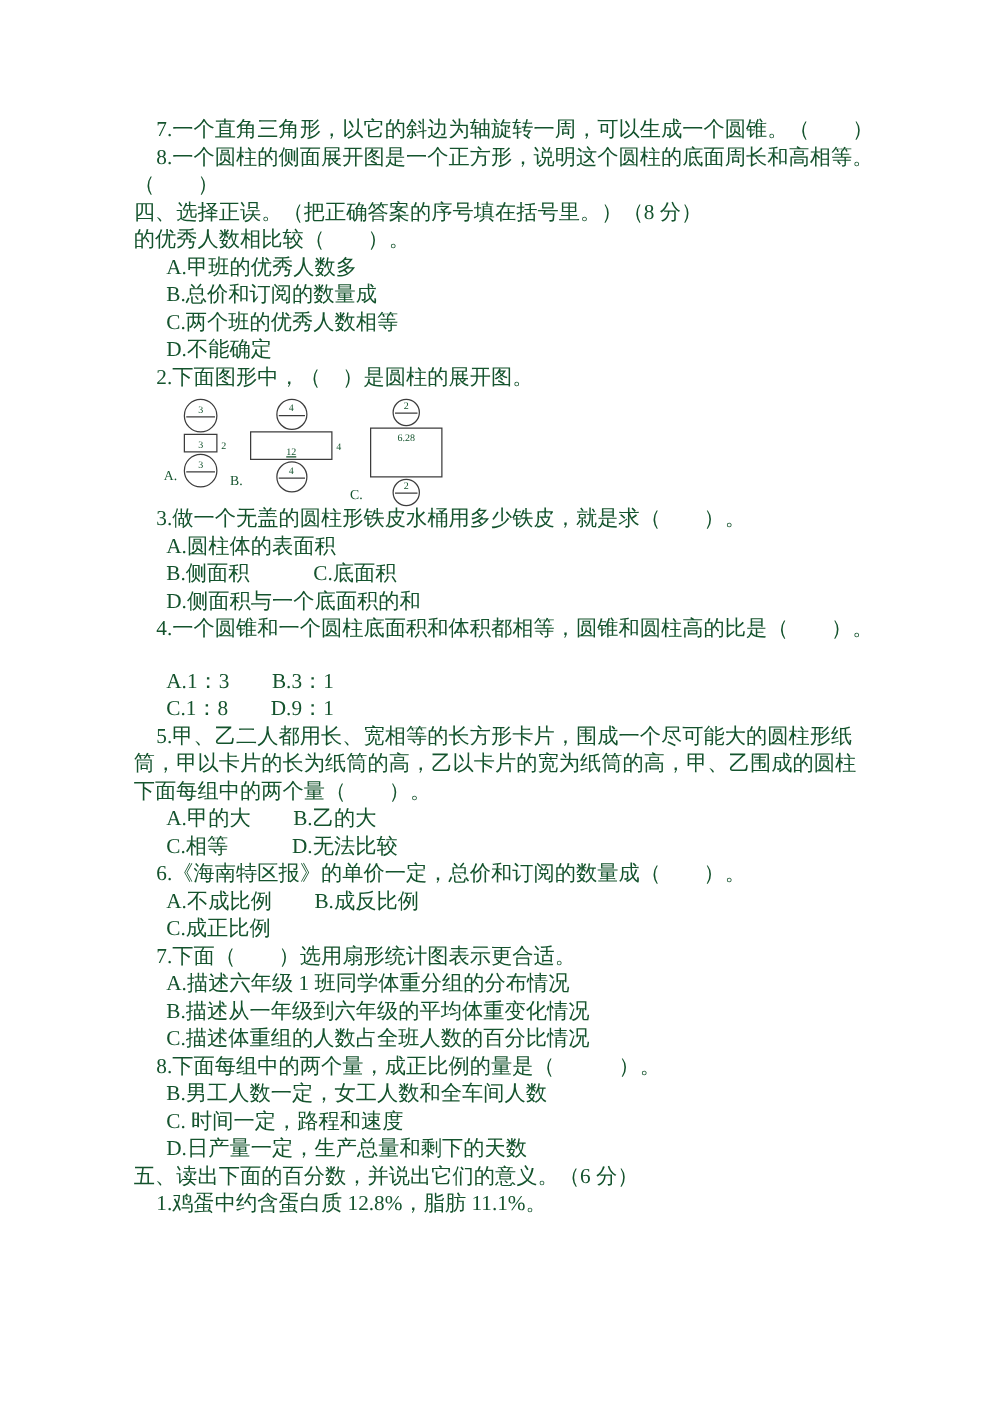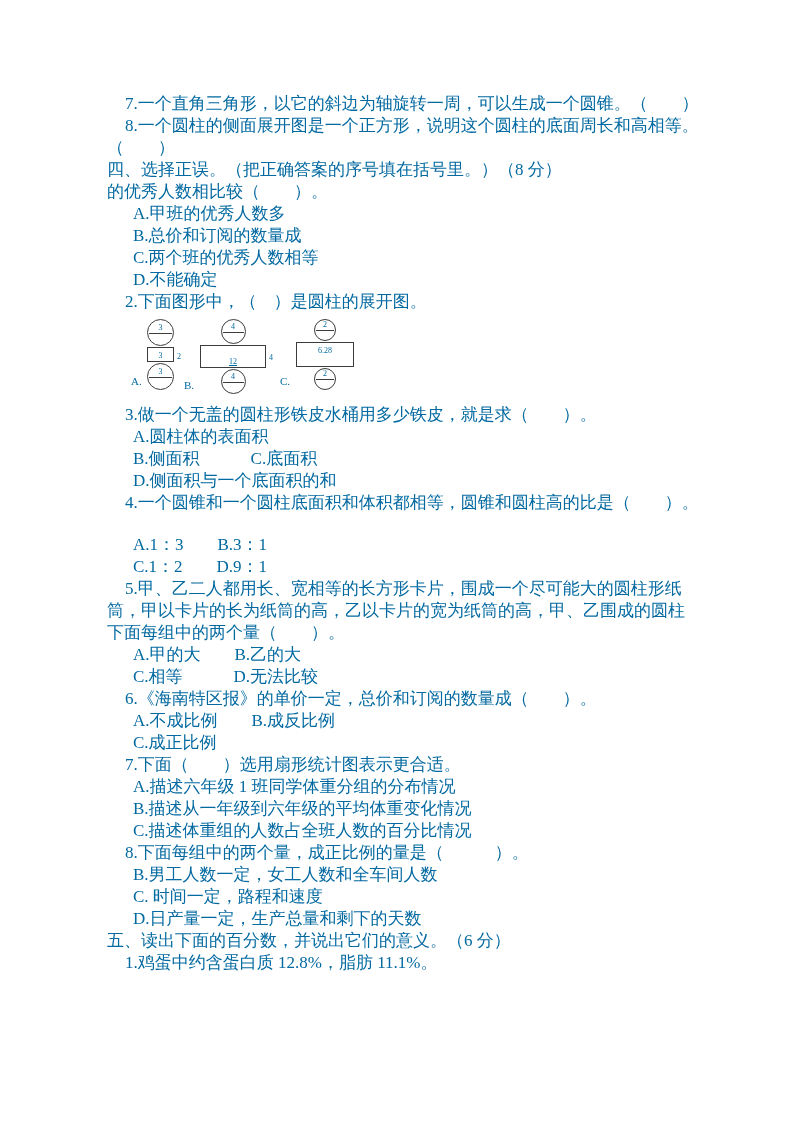--- a/index.html
+++ b/index.html
@@ -2,21 +2,21 @@
 <html><head>
 <meta charset="utf-8">
 <style>
   html,body { margin:0; padding:0; background:#ffffff; }
   .page {
     position:relative;
     width:793px; height:1122px;
     background:#ffffff;
     overflow:hidden;
     font-family:"Liberation Serif","DejaVu Serif",serif;
-    color:#0369a1;
+    color:#14532d;
   }
   .content {
     position:absolute;
     left:107px; top:93px;
     width:600px;
     font-size:17px;
     line-height:22px;
   }
   .line { white-space:pre; }
   .line.flush    { padding-left:0; }
@@ -66,21 +66,21 @@
   .c-b { width:25px; height:25px; }
   .c-c { width:22px; height:22px; }
   .rect {
     position:relative;
     border:1px solid #3c3c3c;
     box-sizing:border-box;
     background:#fff;
   }
   .r-a { width:27px; height:15px; margin:1px 0; }
   .r-b { width:66px; height:23px; margin:1px 0; }
-  .r-c { width:58px; height:25px; margin:1px 0; }
+  .r-c { width:58px; height:40px; margin:1px 0; }
   .rect .rect-num {
     position:absolute; left:0; right:0;
     text-align:center;
     font-size:8px; line-height:9px;
   }
   .fig-a .rect-num { top:3px; }
   .fig-b .rect-num { bottom:1px;text-decoration:underline; }
   .fig-c .rect-num { top:3px; }
   .rect .side-num {
     position:absolute; right:-8px; top:32%;
@@ -158,21 +158,21 @@
 
     </div>
 
     <div>
         <div class="line question">3.做一个无盖的圆柱形铁皮水桶用多少铁皮，就是求（　　）。</div>
         <div class="line option">A.圆柱体的表面积</div>
         <div class="line option">B.侧面积　　　C.底面积</div>
         <div class="line option">D.侧面积与一个底面积的和</div>
         <div class="line question">4.一个圆锥和一个圆柱底面积和体积都相等，圆锥和圆柱高的比是（　　）。</div>
         <div class="line option" style="margin-top: 20px;">A.1：3　　B.3：1</div>
-        <div class="line option">C.1：2　　D.9：1</div>
+        <div class="line option">C.1：8　　D.9：1</div>
         <div class="line question">5.甲、乙二人都用长、宽相等的长方形卡片，围成一个尽可能大的圆柱形纸</div>
         <div class="line flush">筒，甲以卡片的长为纸筒的高，乙以卡片的宽为纸筒的高，甲、乙围成的圆柱</div>
         <div class="line flush">下面每组中的两个量（　　）。</div>
         <div class="line option">A.甲的大　　B.乙的大</div>
         <div class="line option">C.相等　　　D.无法比较</div>
         <div class="line question">6.《海南特区报》的单价一定，总价和订阅的数量成（　　）。</div>
         <div class="line option">A.不成比例　　B.成反比例</div>
         <div class="line option">C.成正比例</div>
         <div class="line question">7.下面（　　）选用扇形统计图表示更合适。</div>
         <div class="line option">A.描述六年级 1 班同学体重分组的分布情况</div>

